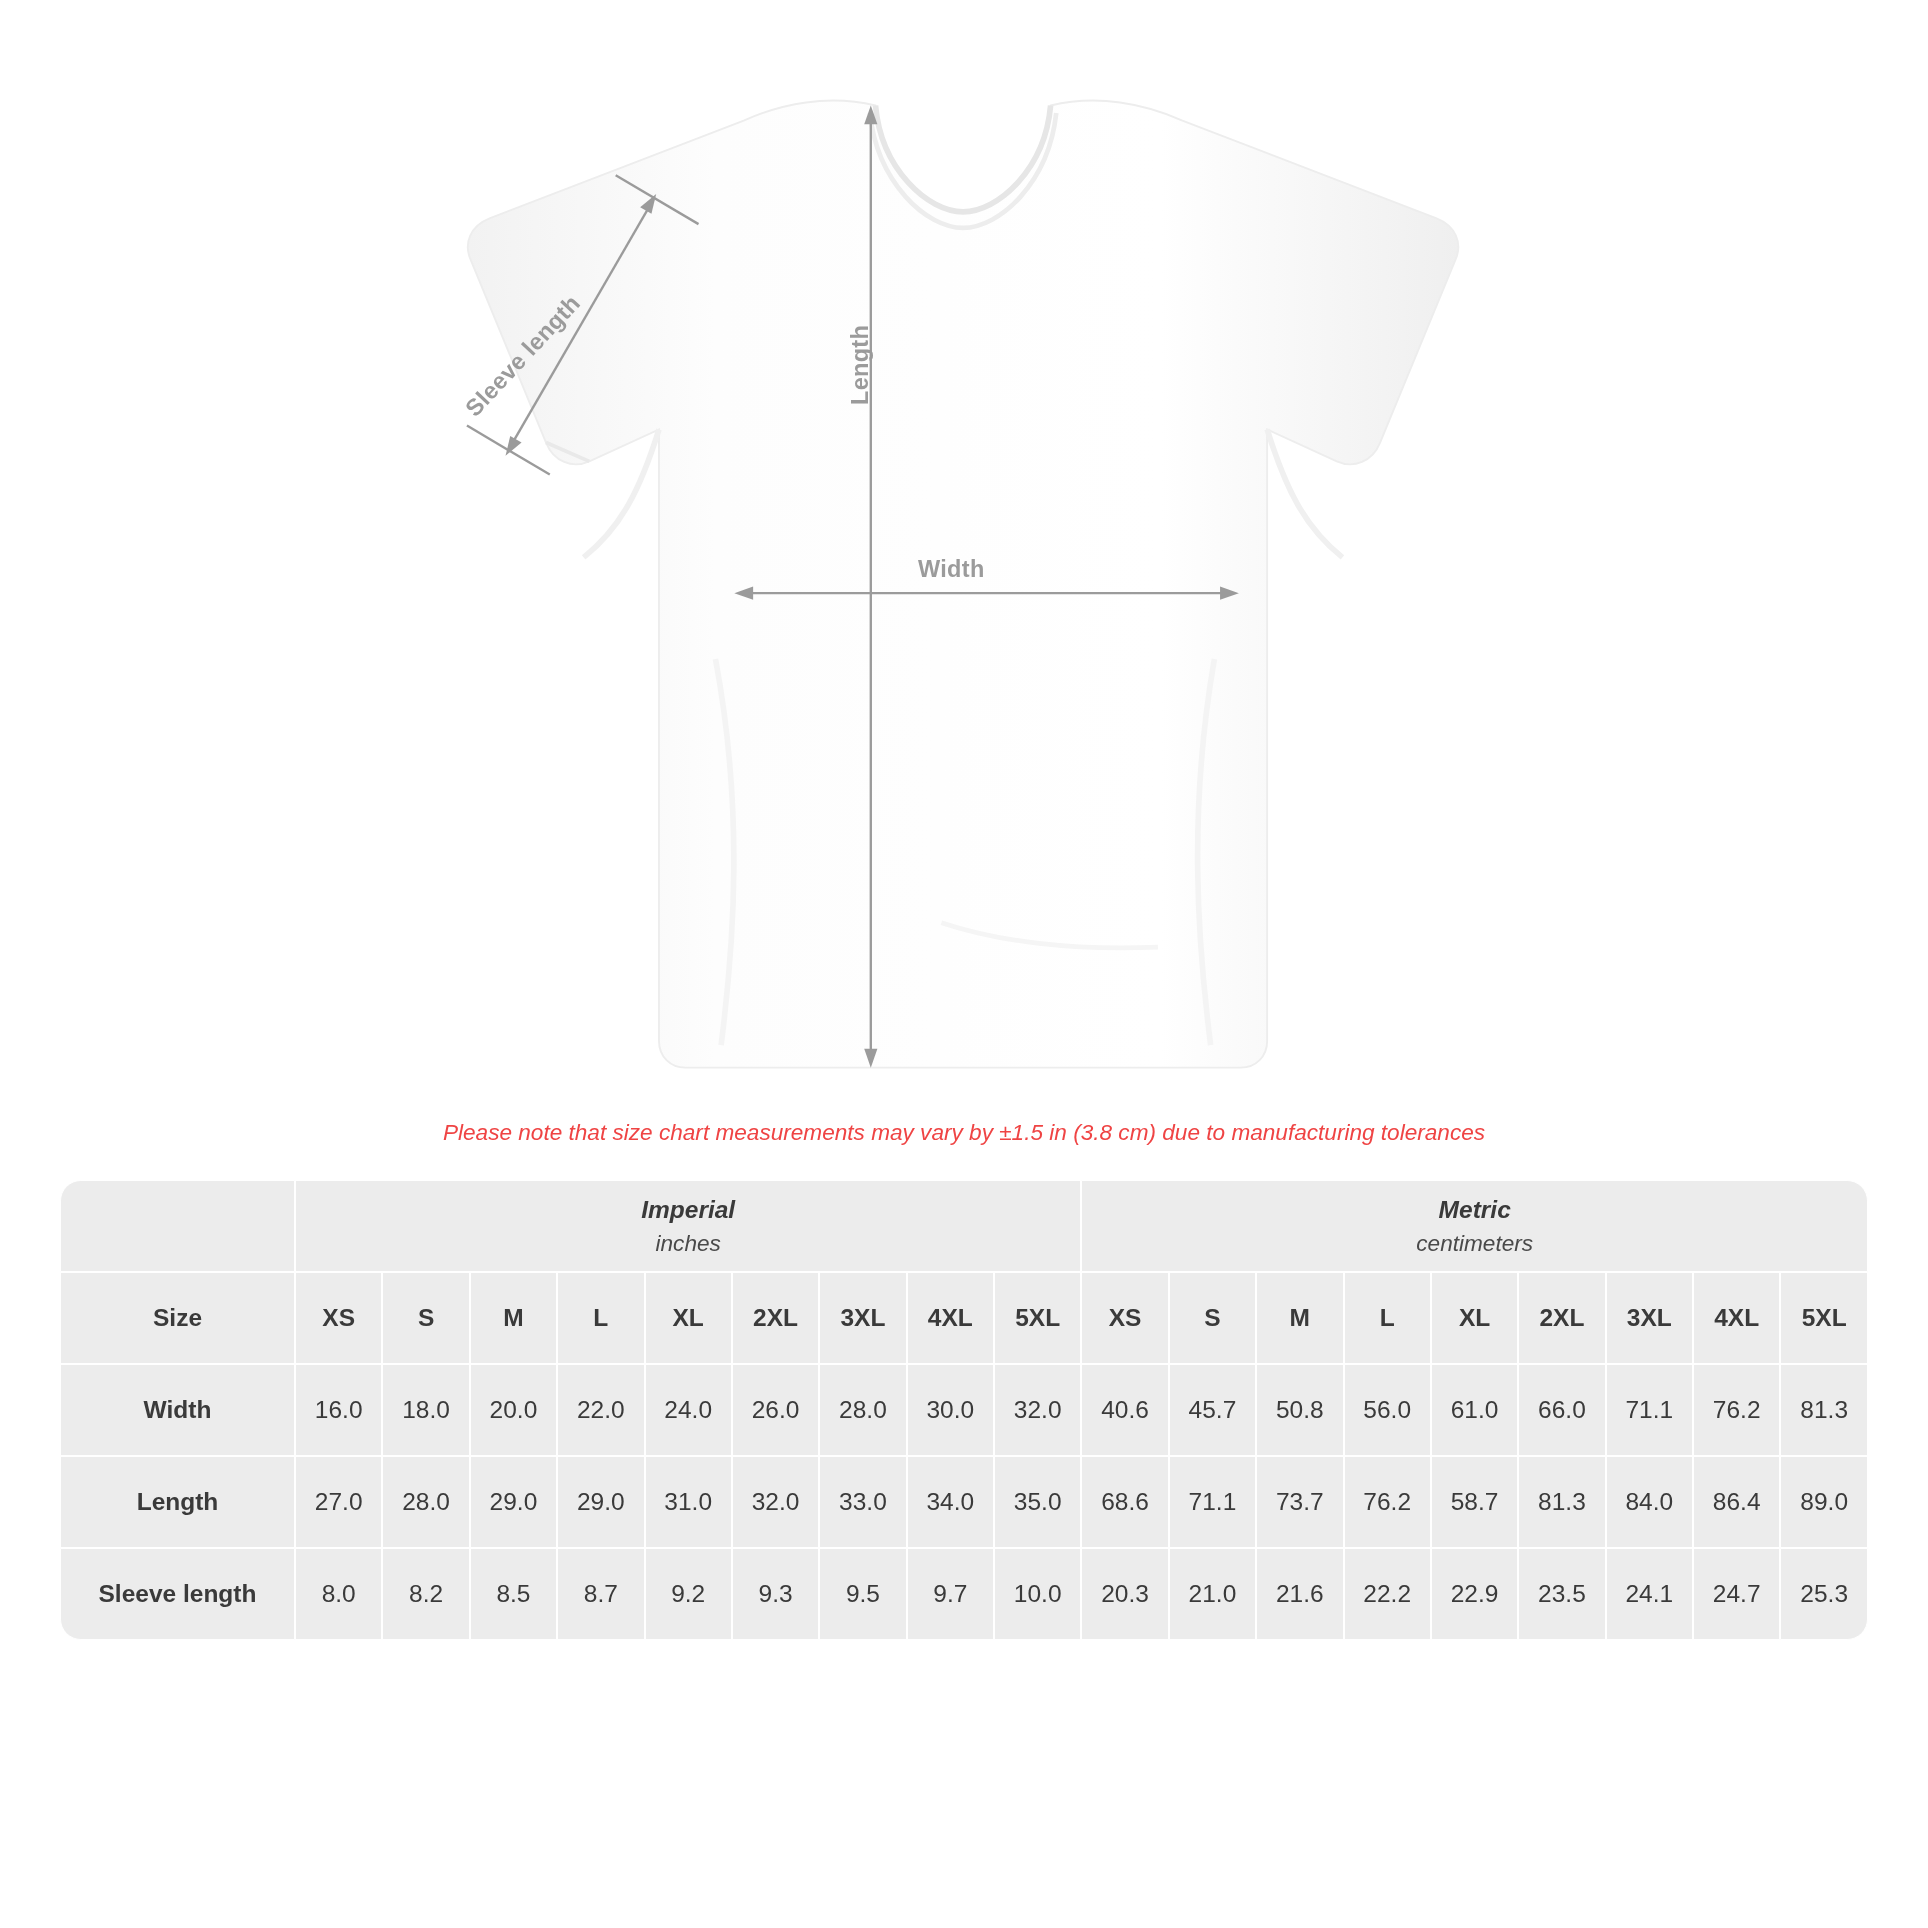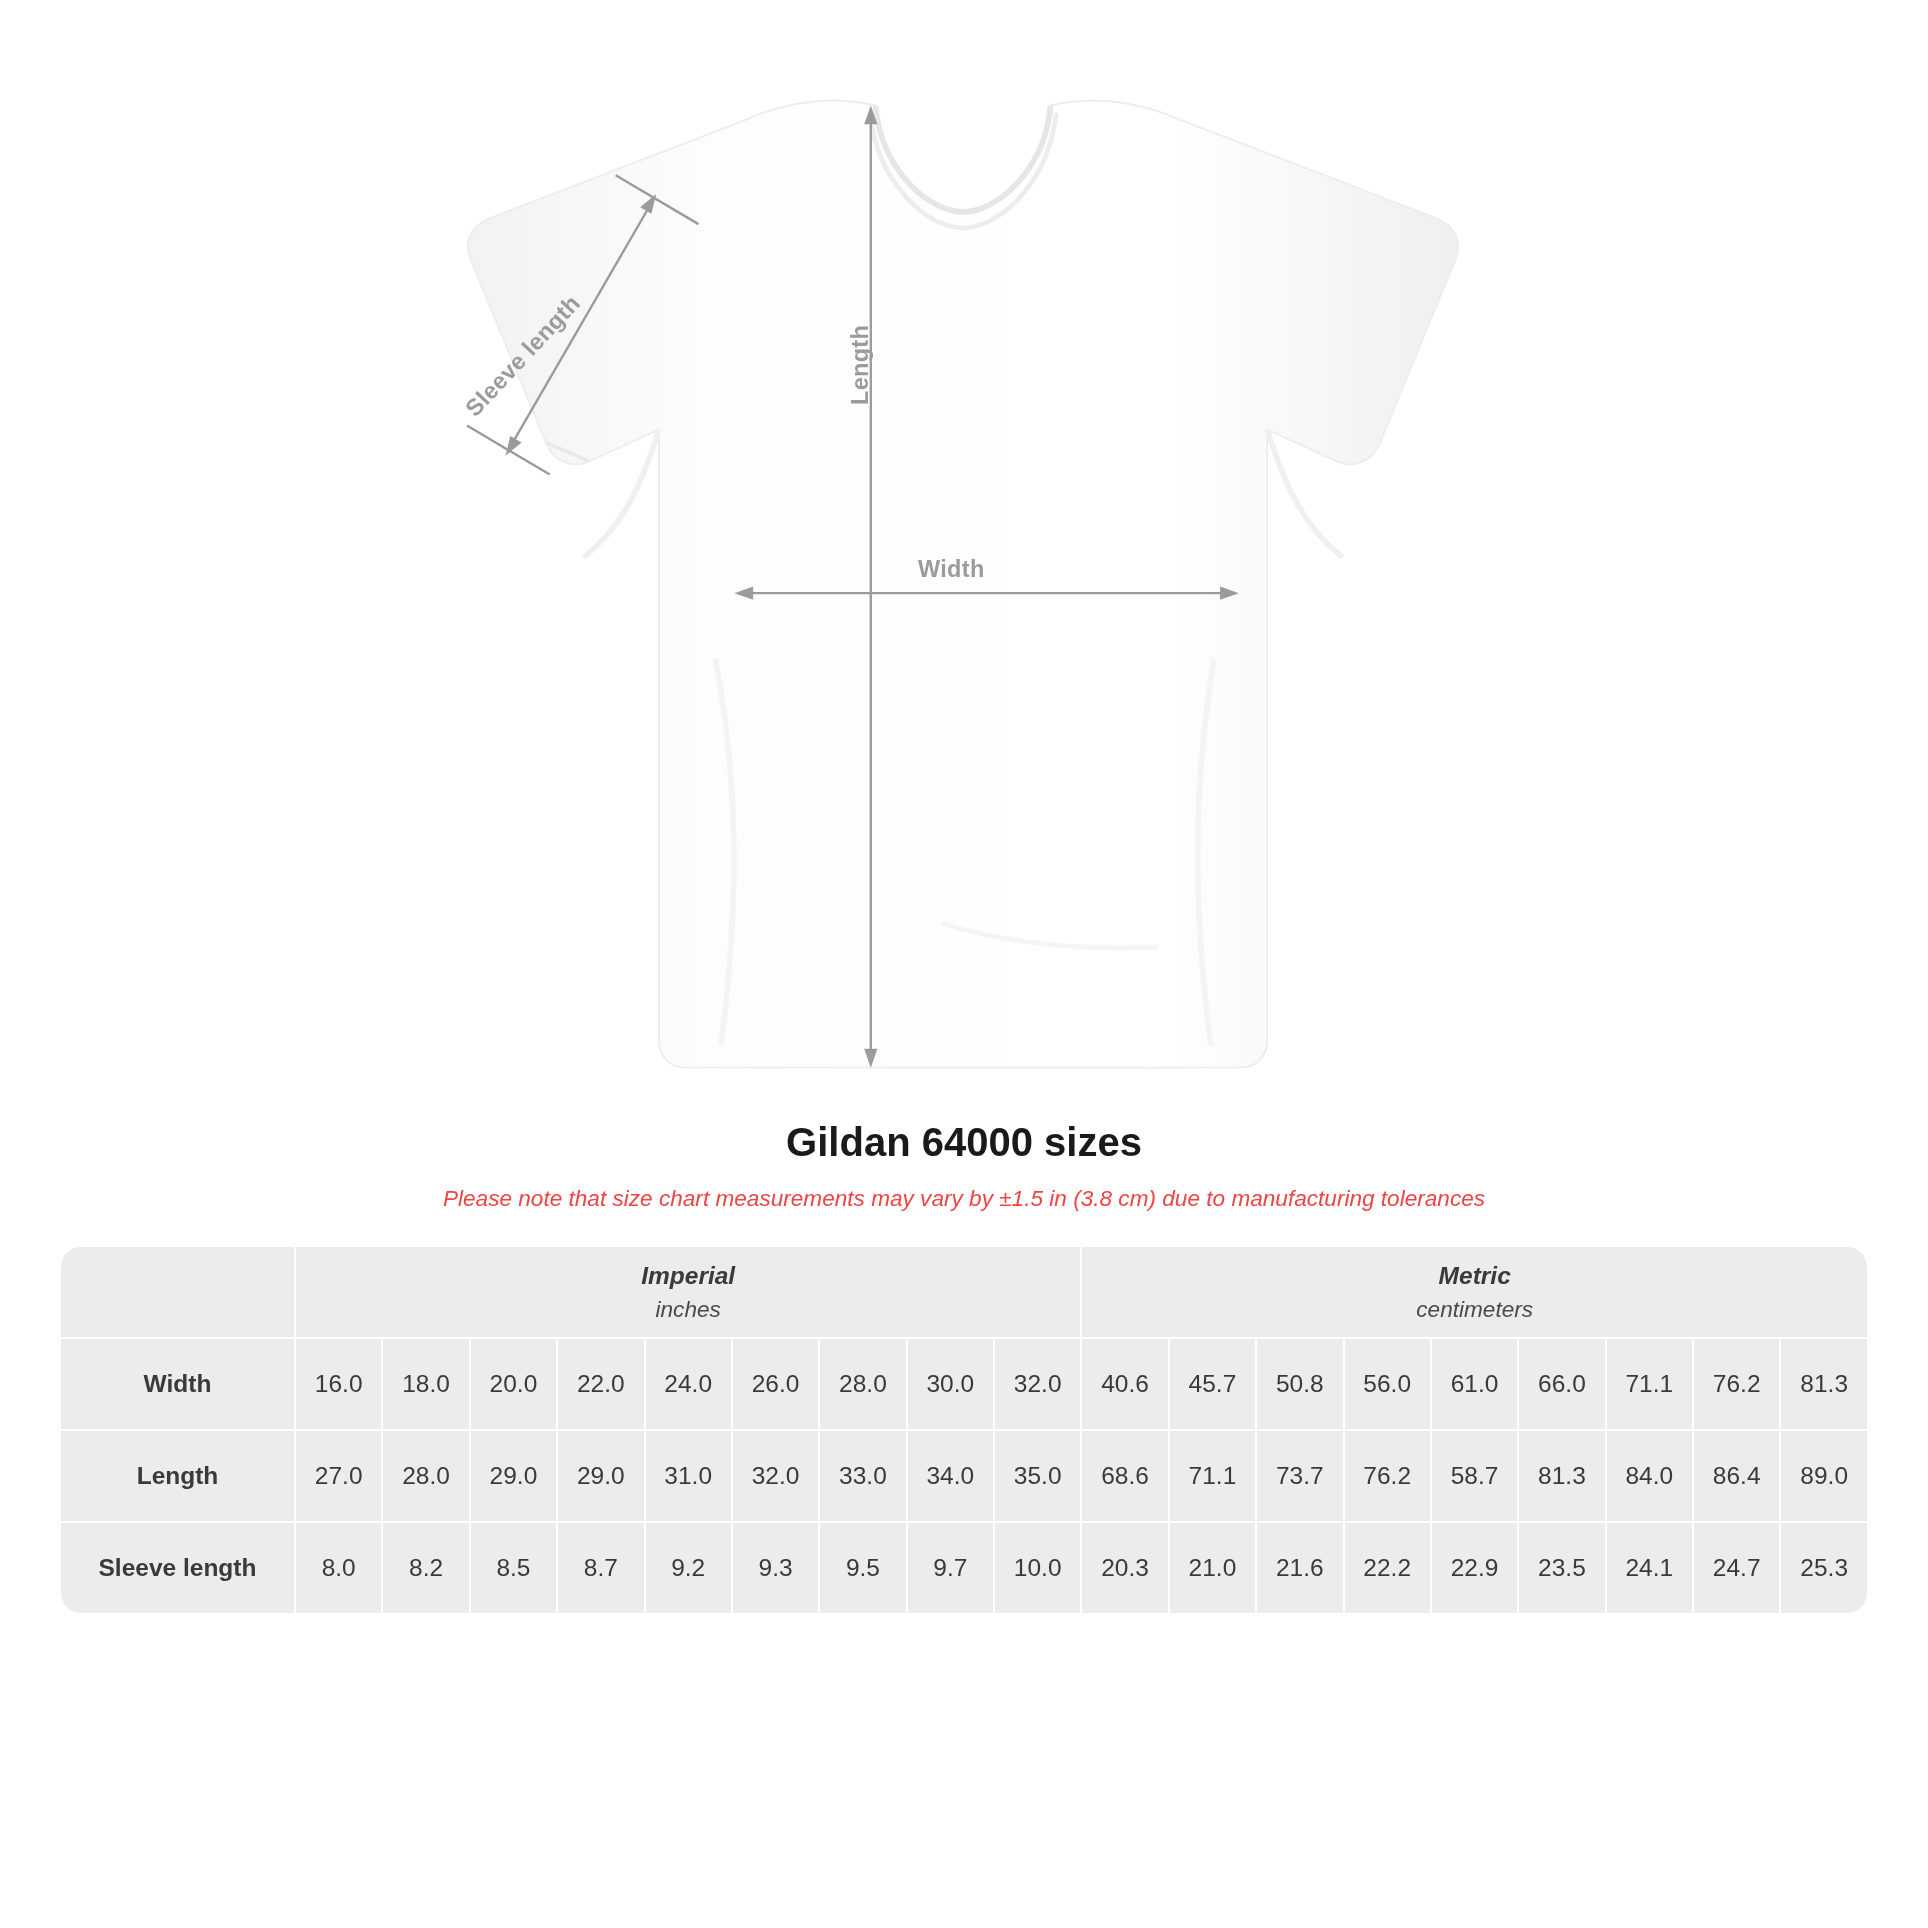--- a/index.html
+++ b/index.html
@@ -188,35 +188,55 @@
       <line x1="654" y1="186" x2="742" y2="238"></line>
     </g>
   </svg>
 
   <div class="dim-label" id="label-width">Width</div>
   <div class="dim-label" id="label-length">Length</div>
   <div class="dim-label" id="label-sleeve">Sleeve length</div>
 </div>
 
 <div class="title-block">
-  <h1 class="chart-title">Gildan 64000 sizes</h1>
   <p class="chart-note">Please note that size chart measurements may vary by ±1.5 in (3.8 cm) due to manufacturing tolerances</p>
 </div>
 
 <div class="table-wrap">
   <table class="size-table">
     <colgroup>
       <col class="labelcol">
       <col span="18">
     </colgroup>
     <tbody id="table-body">
         <tr class="unit-row">
           <td class="unit-cell corner-cell"></td>
           <td class="unit-cell" colspan="9"><span>Imperial</span><span class="sub">inches</span></td>
           <td class="unit-cell" colspan="9"><span>Metric</span><span class="sub">centimeters</span></td>
+        </tr>
+        <tr>
+          <td class="rowhead">Size</td>
+          <td class="sizehead">XS</td>
+          <td class="sizehead">S</td>
+          <td class="sizehead">M</td>
+          <td class="sizehead">L</td>
+          <td class="sizehead">XL</td>
+          <td class="sizehead">2XL</td>
+          <td class="sizehead">3XL</td>
+          <td class="sizehead">4XL</td>
+          <td class="sizehead">5XL</td>
+          <td class="sizehead">XS</td>
+          <td class="sizehead">S</td>
+          <td class="sizehead">M</td>
+          <td class="sizehead">L</td>
+          <td class="sizehead">XL</td>
+          <td class="sizehead">2XL</td>
+          <td class="sizehead">3XL</td>
+          <td class="sizehead">4XL</td>
+          <td class="sizehead">5XL</td>
         </tr>
         <tr>
           <td class="rowhead">Width</td>
           <td>16.0</td>
           <td>18.0</td>
           <td>20.0</td>
           <td>22.0</td>
           <td>24.0</td>
           <td>26.0</td>
           <td>28.0</td>

